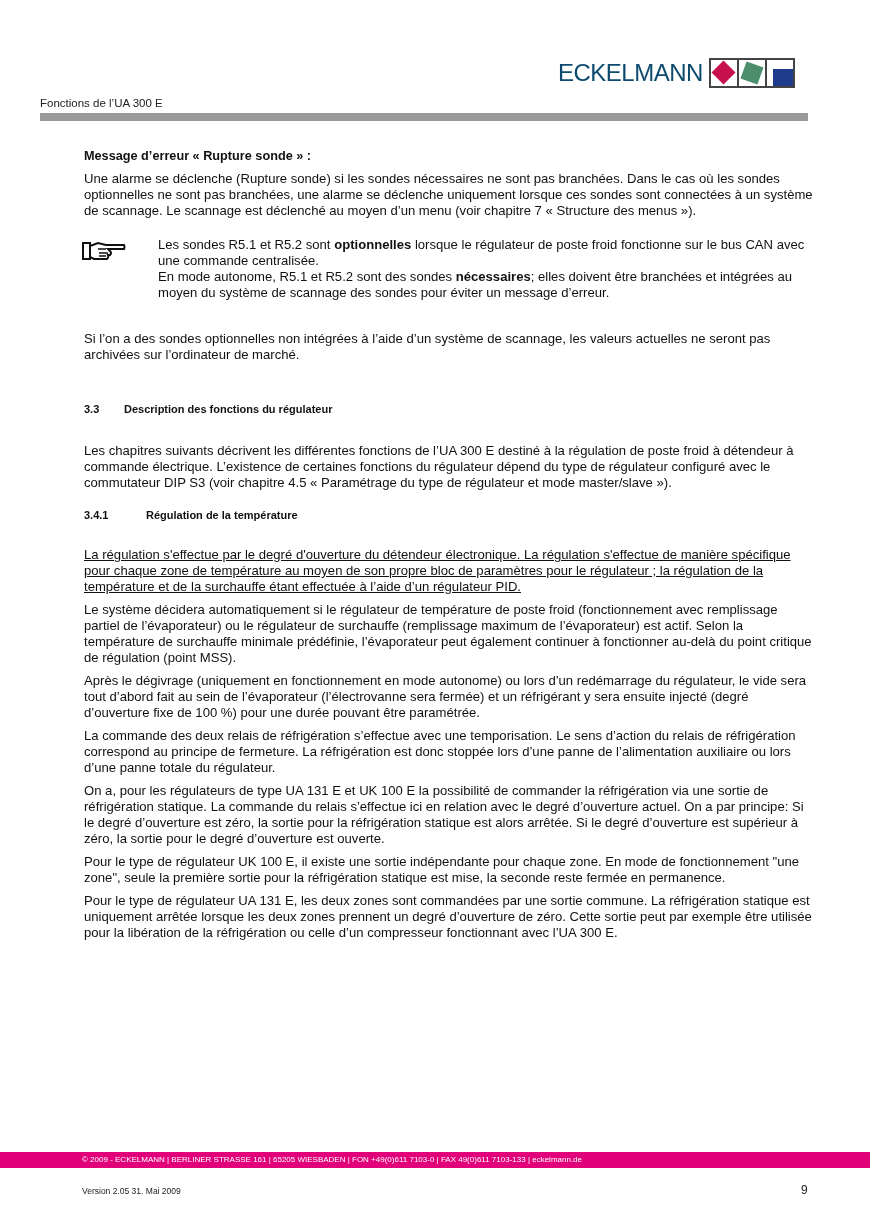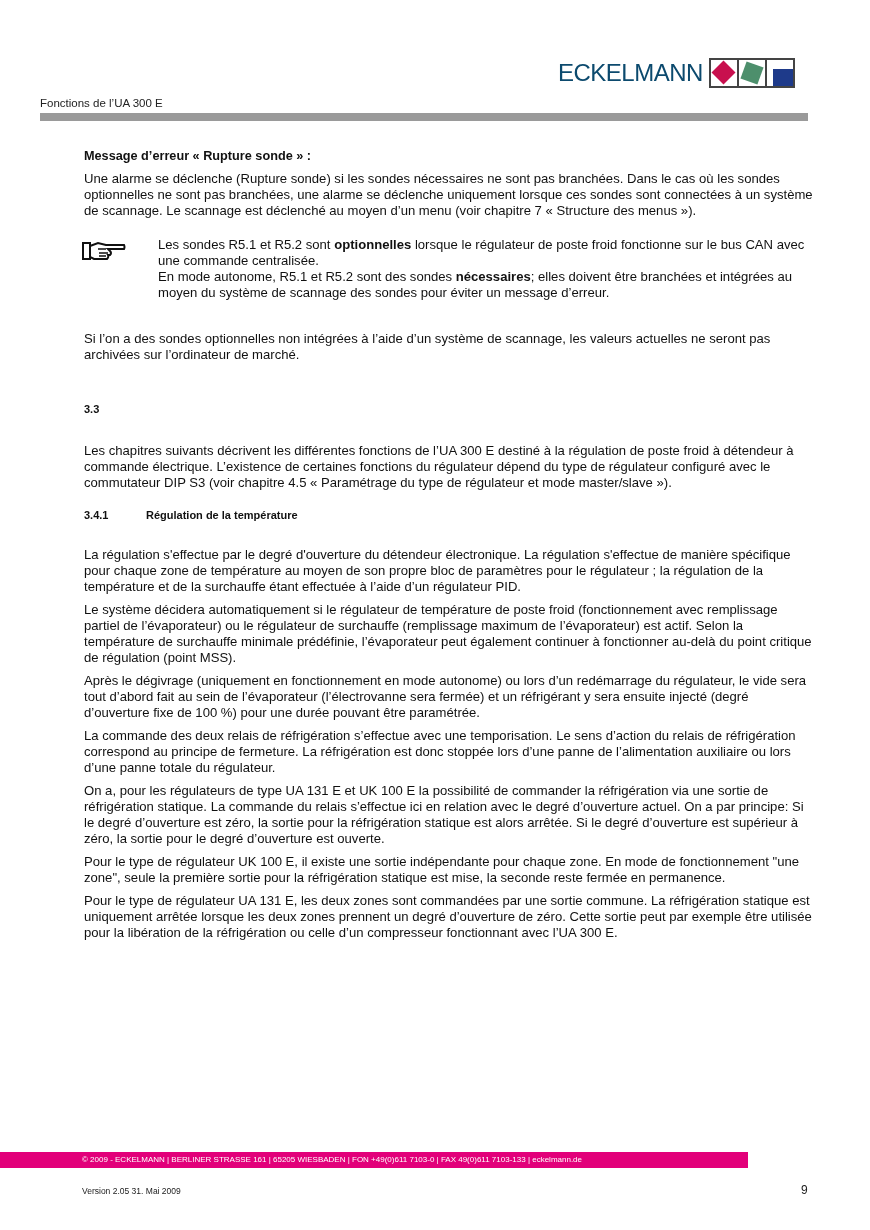--- a/index.html
+++ b/index.html
@@ -16,21 +16,21 @@
     .running-title { position: absolute; left: 40px; top: 97px; font-size: 11.5px; color: #222; }
     .grey-bar { position: absolute; left: 40px; top: 113px; width: 768px; height: 8px; background: #9a9a9a; }
     .content { position: absolute; left: 84px; top: 148px; width: 730px; font-size: 13.1px; line-height: 16px; }
     .content p { margin: 0 0 7px 0; }
     .h-small { font-weight: bold; font-size: 12.7px; margin: 0 0 7px 0; }
     .note { position: relative; margin: 18px 0 0 0; padding-left: 74px; min-height: 64px; }
     .note-icon { position: absolute; left: -2px; top: 3px; width: 44px; height: 22px; }
     .h2 { font-weight: bold; font-size: 11px; margin: 0; display: flex; }
     .h2 .num { width: 40px; }
     .h3 .num { width: 62px; }
-    .footer-bar { position: absolute; left: 0; top: 1152px; width: 748px; height: 16px; background: #e2007a; color: #fff; font-size: 8px; line-height: 16px; }
+    .footer-bar { position: absolute; left: 0; top: 1152px; width: 870px; height: 16px; background: #e2007a; color: #fff; font-size: 8px; line-height: 16px; }
     .footer-bar span { position: absolute; left: 82px; }
     .version { position: absolute; left: 82px; top: 1186px; font-size: 8.5px; color: #222; }
     .page-num { position: absolute; left: 801px; top: 1183px; font-size: 12px; color: #222; }
   </style>
 </head>
 <body>
 
 <div class="logo">
   <span class="logo-text">ECKELMANN</span>
   <div class="logo-boxes">
@@ -58,29 +58,30 @@
     </div>
     <div>
       <span>En mode autonome, R5.1 et R5.2 sont des sondes </span><b>nécessaires</b><span>; elles doivent être branchées et intégrées au moyen du système de scannage des sondes pour éviter un message d’erreur.</span>
     </div>
   </div>
 
   <p style="margin-top:30px;">Si l’on a des sondes optionnelles non intégrées à l’aide d’un système de scannage, les valeurs actuelles ne seront pas archivées sur l’ordinateur de marché.</p>
 
   <div class="h2" style="margin-top:38px;">
     <span class="num">3.3</span>
+    <span>Description des fonctions du régulateur</span>
   </div>
   <p style="margin-top:26px;">Les chapitres suivants décrivent les différentes fonctions de l’UA 300 E destiné à la régulation de poste froid à détendeur à commande électrique. L’existence de certaines fonctions du régulateur dépend du type de régulateur configuré avec le commutateur DIP S3 (voir chapitre 4.5 « Paramétrage du type de régulateur et mode master/slave »).</p>
 
   <div class="h2 h3" style="margin-top:16px;">
     <span class="num">3.4.1</span>
     <span>Régulation de la température</span>
   </div>
 
-  <p style="margin-top:24px;">La régulation s'effectue par le degré d'ouverture du détendeur électronique. La régulation s'effectue de manière spécifique pour chaque zone de température au moyen de son propre bloc de paramètres pour le régulateur ; la régulation de la température et de la surchauffe étant effectuée à l’aide d’un régulateur PID.</p>
+  <p style="margin-top:24px;text-decoration:underline;">La régulation s'effectue par le degré d'ouverture du détendeur électronique. La régulation s'effectue de manière spécifique pour chaque zone de température au moyen de son propre bloc de paramètres pour le régulateur ; la régulation de la température et de la surchauffe étant effectuée à l’aide d’un régulateur PID.</p>
   <p>Le système décidera automatiquement si le régulateur de température de poste froid (fonctionnement avec remplissage partiel de l’évaporateur) ou le régulateur de surchauffe (remplissage maximum de l’évaporateur) est actif. Selon la température de surchauffe minimale prédéfinie, l’évaporateur peut également continuer à fonctionner au-delà du point critique de régulation (point MSS).</p>
   <p>Après le dégivrage (uniquement en fonctionnement en mode autonome) ou lors d’un redémarrage du régulateur, le vide sera tout d’abord fait au sein de l’évaporateur (l’électrovanne sera fermée) et un réfrigérant y sera ensuite injecté (degré d’ouverture fixe de 100 %) pour une durée pouvant être paramétrée.</p>
   <p>La commande des deux relais de réfrigération s’effectue avec une temporisation. Le sens d’action du relais de réfrigération correspond au principe de fermeture. La réfrigération est donc stoppée lors d’une panne de l’alimentation auxiliaire ou lors d’une panne totale du régulateur.</p>
 
   <p>On a, pour les régulateurs de type UA 131 E et UK 100 E la possibilité de commander la réfrigération via une sortie de réfrigération statique. La commande du relais s’effectue ici en relation avec le degré d’ouverture actuel. On a par principe: Si le degré d’ouverture est zéro, la sortie pour la réfrigération statique est alors arrêtée. Si le degré d’ouverture est supérieur à zéro, la sortie pour le degré d’ouverture est ouverte.</p>
   <p>Pour le type de régulateur UK 100 E, il existe une sortie indépendante pour chaque zone. En mode de fonctionnement "une zone", seule la première sortie pour la réfrigération statique est mise, la seconde reste fermée en permanence.</p>
   <p>Pour le type de régulateur UA 131 E, les deux zones sont commandées par une sortie commune. La réfrigération statique est uniquement arrêtée lorsque les deux zones prennent un degré d’ouverture de zéro. Cette sortie peut par exemple être utilisée pour la libération de la réfrigération ou celle d’un compresseur fonctionnant avec l’UA 300 E.</p>
 </div>
 
 <div class="footer-bar">

